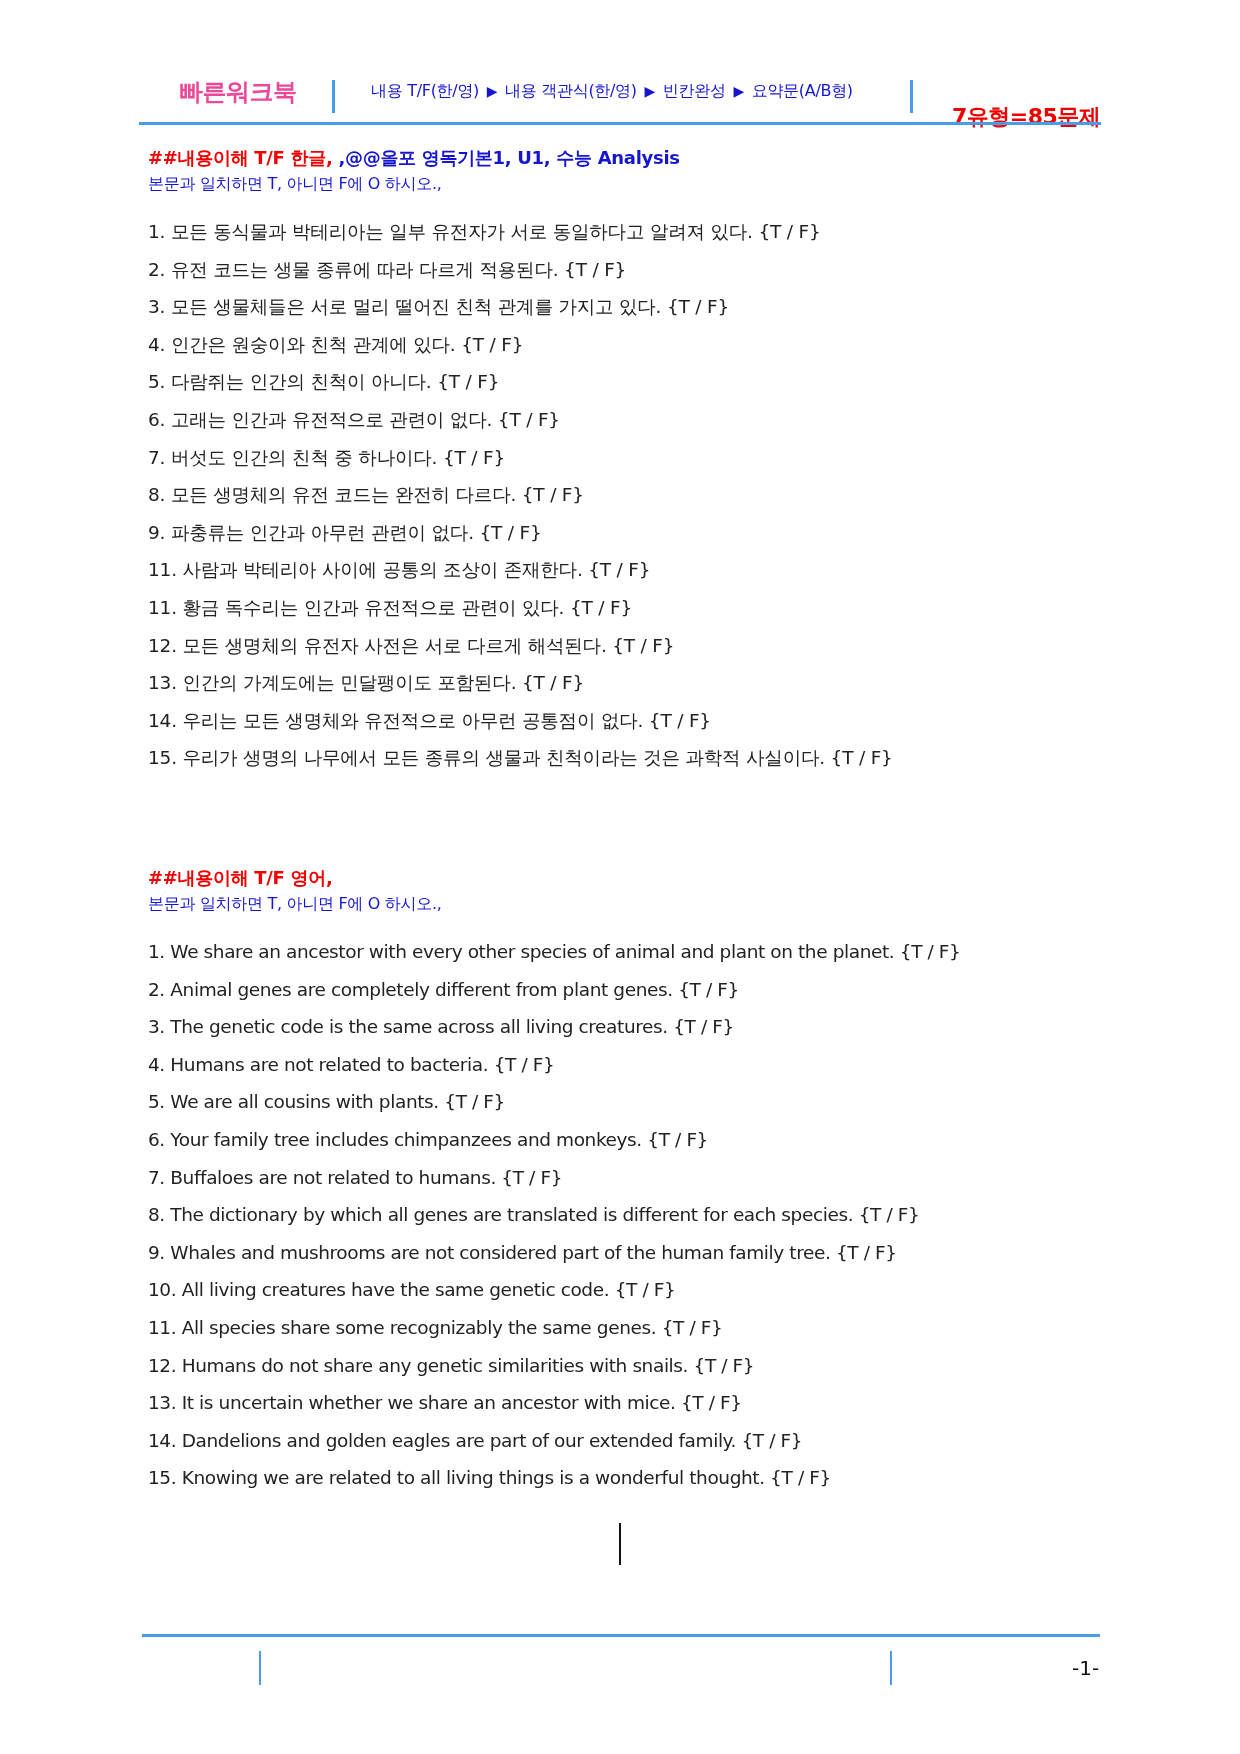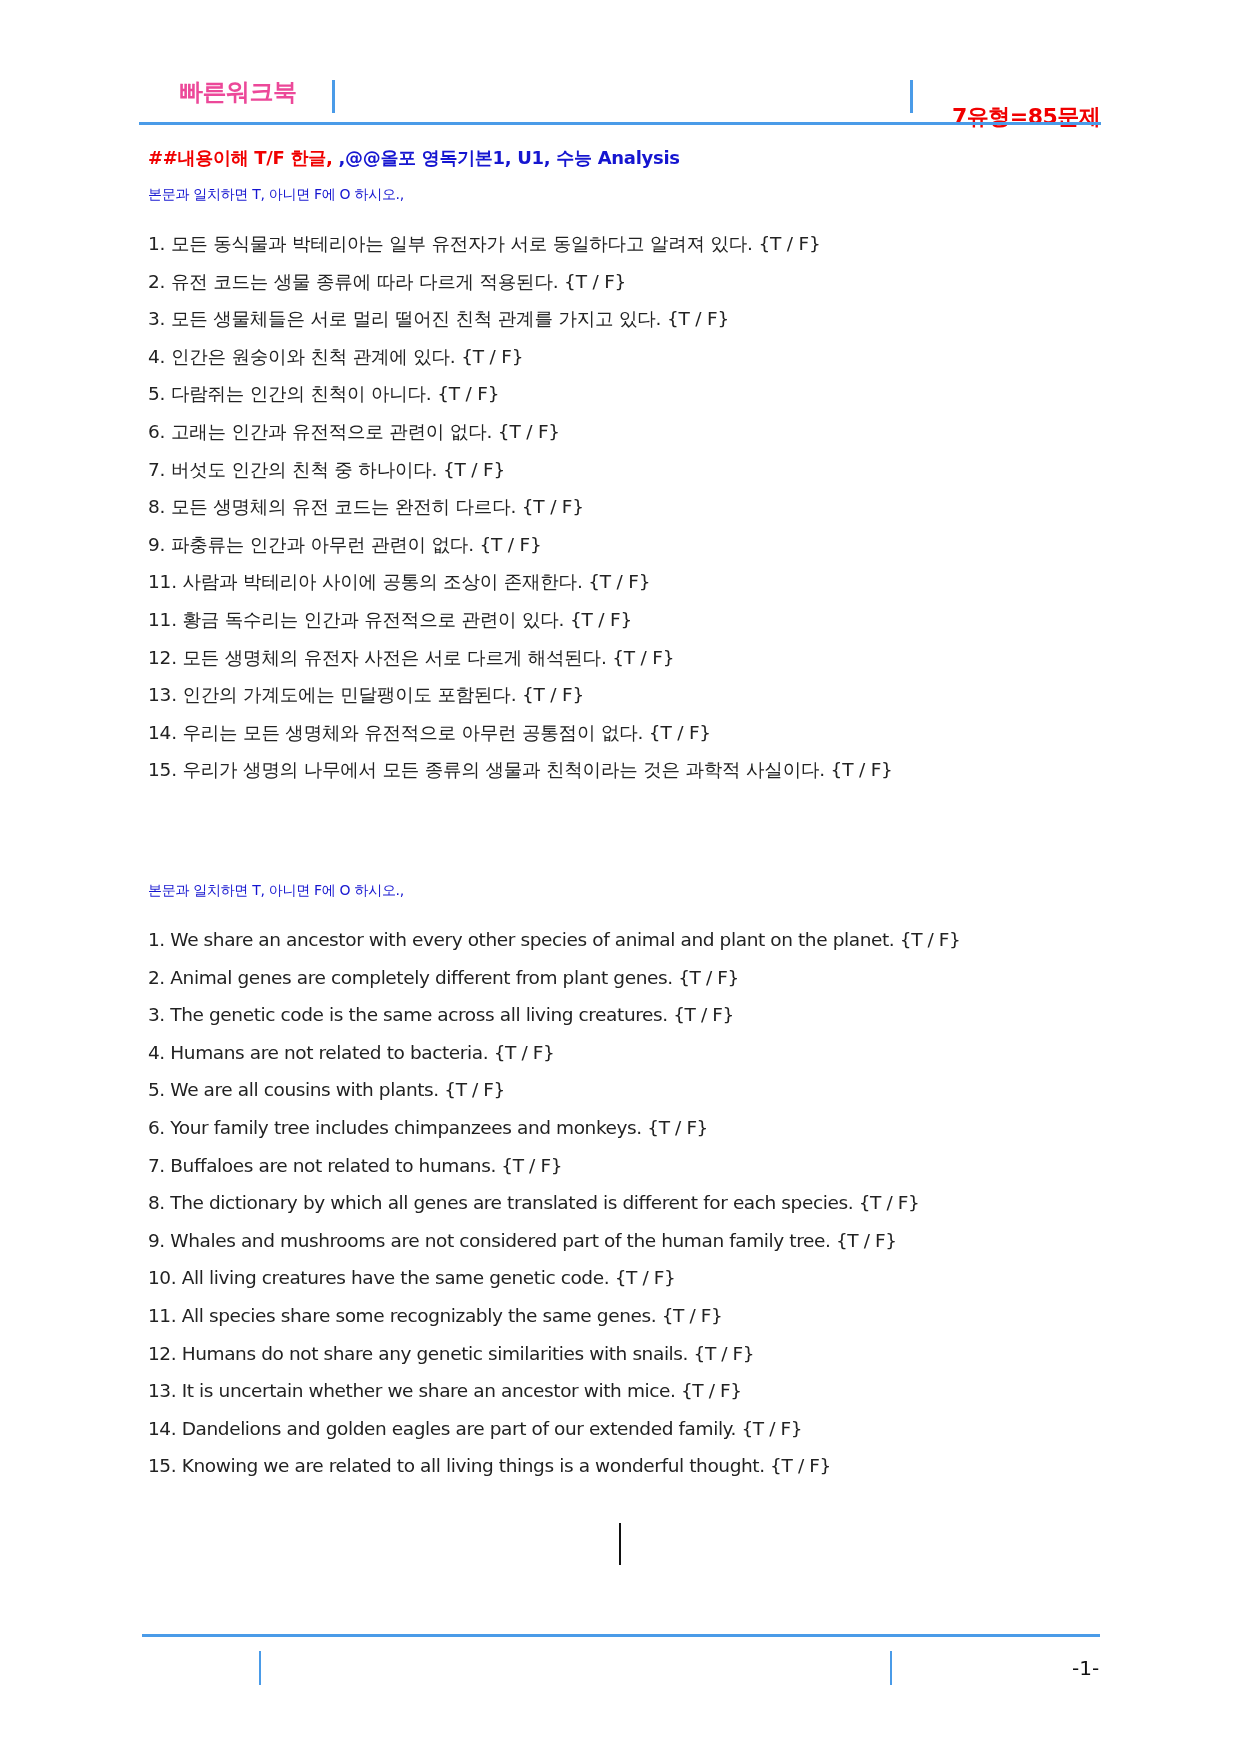--- a/index.html
+++ b/index.html
@@ -13,39 +13,48 @@
   .hdr-sep.s1 { left: 193px; }
   .hdr-sep.s2 { left: 771px; }
   .flow { position: absolute; left: 232px; top: 21px; font-size: 16px; color: #1515d0; white-space: nowrap; letter-spacing: -0.3px; }
   .flow .arrow { color: #1515d0; margin: 0 3px; font-size: 14px; }
   .count { position: absolute; left: 813px; top: 18px; font-size: 22px; font-weight: bold; color: #f00000; letter-spacing: -0.5px; margin-top: 24px; }
   .hdr-rule { position: absolute; left: 139px; top: 122px; width: 962px; height: 3px; background: #4a9be8; }
 
   .section { position: absolute; left: 148px; width: 960px; }
   .sec-title { font-size: 18px; font-weight: bold; color: #f00000; height: 24px; white-space: nowrap; letter-spacing: -0.3px; }
   .sec-title .blue { color: #1515d0; text-align: center; }
-  .instr { font-size: 14px; color: #1515d0; margin-top: 16px; height: 24px; white-space: nowrap; letter-spacing: -0.3px; }
+  .instr { font-size: 16px; color: #1515d0; margin-top: 4px; height: 24px; white-space: nowrap; letter-spacing: -0.3px; }
   .items { margin-top: 22px; }
   .item { font-size: 18.5px; color: #222; height: 37.6px; line-height: 24px; white-space: nowrap; letter-spacing: -0.2px; }
   .items.en .item { letter-spacing: -0.4px; }
 
   .mid-bar { position: absolute; left: 619px; top: 1523px; width: 2px; height: 42px; background: #111; }
 
   .foot-rule { position: absolute; left: 142px; top: 1634px; width: 958px; height: 3px; background: #4a9be8; }
   .foot-sep { position: absolute; top: 1651px; width: 2px; height: 34px; background: #4a9be8; }
   .foot-sep.f1 { left: 259px; }
   .foot-sep.f2 { left: 890px; }
   .page-num { position: absolute; left: 1072px; top: 1656px; font-size: 20px; color: #111; }
 </style>
 </head>
 <body>
 
 <div class="header">
   <div class="brand">빠른워크북</div>
   <div class="hdr-sep s1"></div>
+  <div class="flow">
+    <span>내용 T/F(한/영)</span>
+    <span class="arrow">▶</span>
+    <span>내용 객관식(한/영)</span>
+    <span class="arrow">▶</span>
+    <span>빈칸완성</span>
+    <span class="arrow">▶</span>
+    <span>요약문(A/B형)</span>
+  </div>
   <div class="hdr-sep s2"></div>
   <div class="count">7유형=85문제</div>
 </div>
 <div class="hdr-rule"></div>
 
 <div class="section" style="top:146px;">
   <div class="sec-title">
     <span>##내용이해 T/F 한글, </span><span class="blue">,@@올포 영독기본1, U1, 수능 Analysis</span>
   </div>
   <div class="instr">본문과 일치하면 T, 아니면 F에 O 하시오.,</div>
@@ -62,20 +71,21 @@
     <div class="item">11. 사람과 박테리아 사이에 공통의 조상이 존재한다. {T / F}</div>
     <div class="item">11. 황금 독수리는 인간과 유전적으로 관련이 있다. {T / F}</div>
     <div class="item">12. 모든 생명체의 유전자 사전은 서로 다르게 해석된다. {T / F}</div>
     <div class="item">13. 인간의 가계도에는 민달팽이도 포함된다. {T / F}</div>
     <div class="item">14. 우리는 모든 생명체와 유전적으로 아무런 공통점이 없다. {T / F}</div>
     <div class="item">15. 우리가 생명의 나무에서 모든 종류의 생물과 친척이라는 것은 과학적 사실이다. {T / F}</div>
   </div>
 </div>
 
 <div class="section" style="top:866px;">
+  <div class="sec-title">##내용이해 T/F 영어,</div>
   <div class="instr">본문과 일치하면 T, 아니면 F에 O 하시오.,</div>
   <div class="items en">
     <div class="item">1. We share an ancestor with every other species of animal and plant on the planet. {T / F}</div>
     <div class="item">2. Animal genes are completely different from plant genes. {T / F}</div>
     <div class="item">3. The genetic code is the same across all living creatures. {T / F}</div>
     <div class="item">4. Humans are not related to bacteria. {T / F}</div>
     <div class="item">5. We are all cousins with plants. {T / F}</div>
     <div class="item">6. Your family tree includes chimpanzees and monkeys. {T / F}</div>
     <div class="item">7. Buffaloes are not related to humans. {T / F}</div>
     <div class="item">8. The dictionary by which all genes are translated is different for each species. {T / F}</div>

